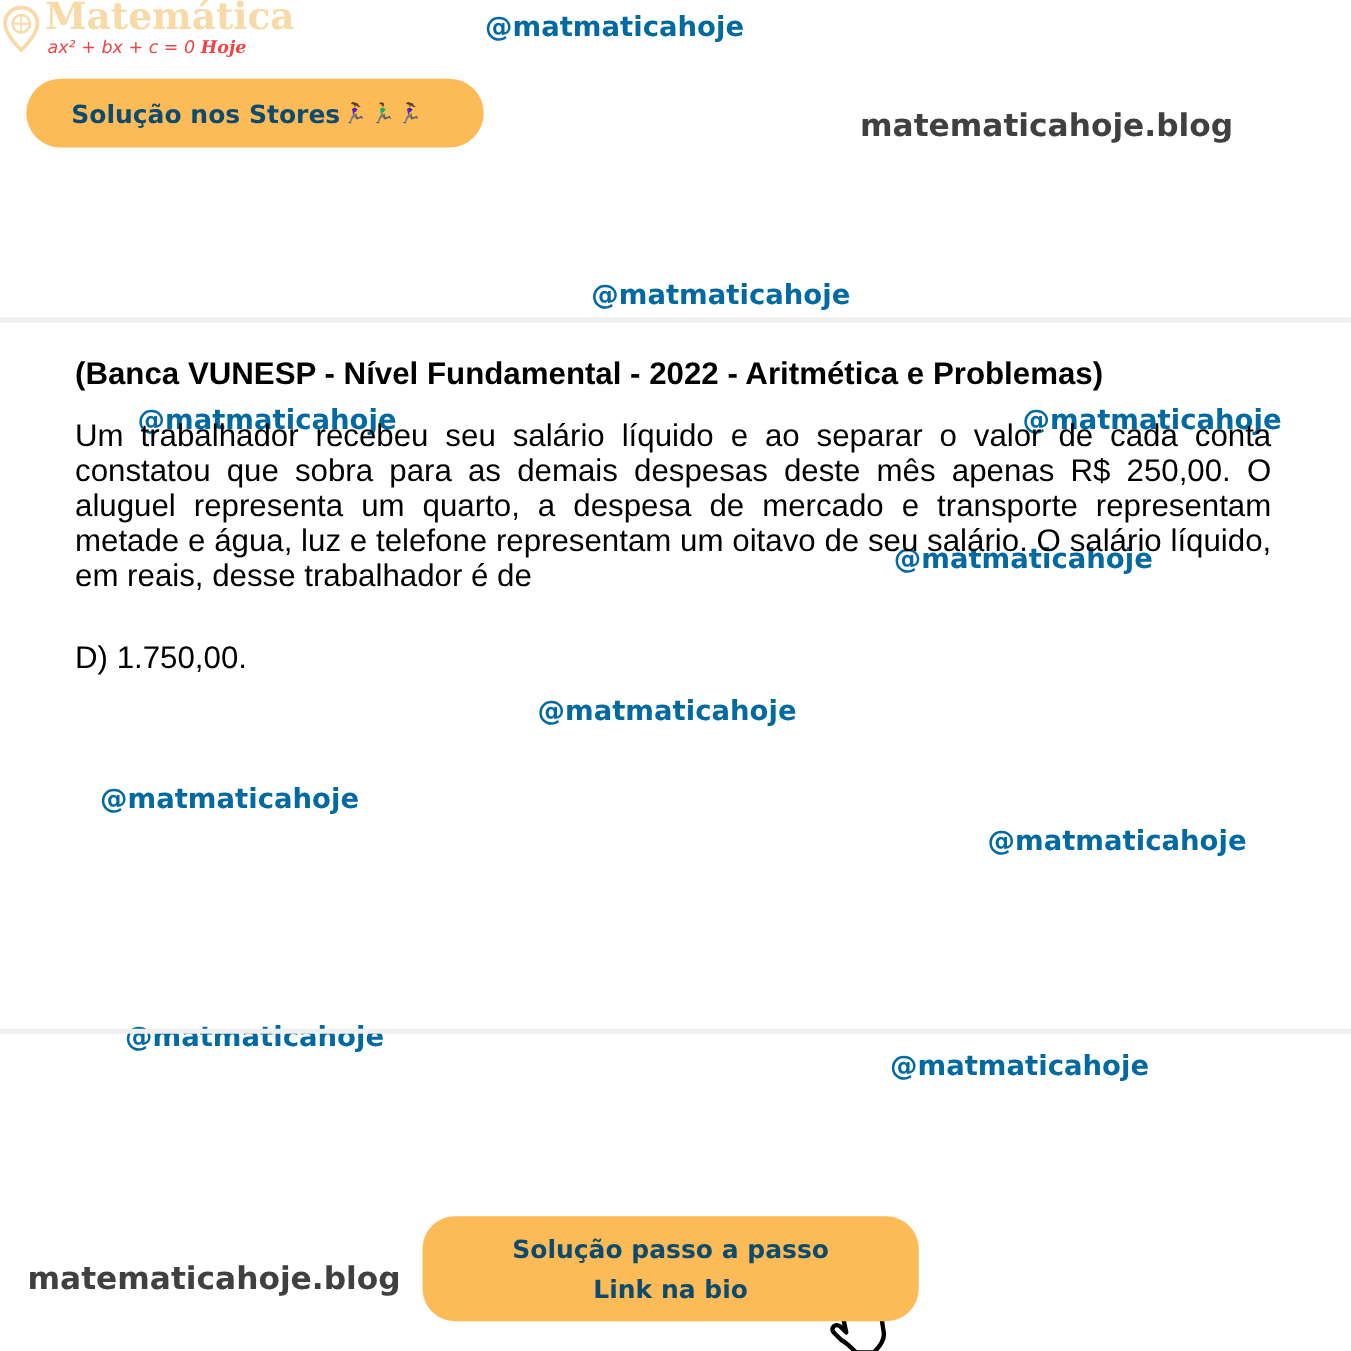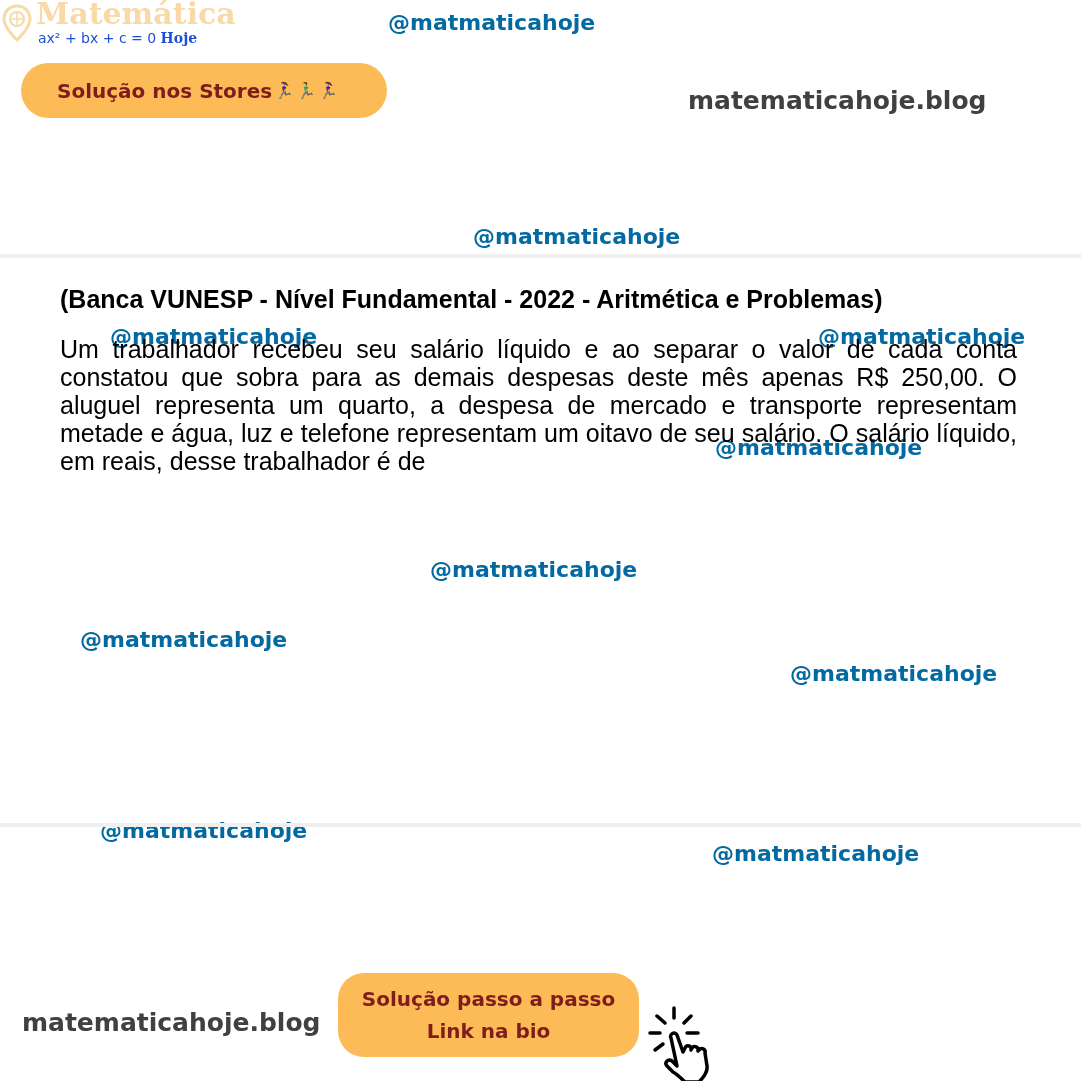--- a/index.html
+++ b/index.html
@@ -11,30 +11,30 @@
   .logo {
     left: 0; top: 0; width: 230px; height: 54px;
   }
   .logo-title {
     position: absolute; left: 36px; top: -4px;
     font-family: "DejaVu Serif", serif; font-weight: bold; font-size: 30px;
     color: #f8d9a8; letter-spacing: 0px;
   }
   .logo-sub {
     position: absolute; left: 38px; top: 30px;
-    font-family: "DejaVu Sans", sans-serif; font-size: 14px; color: #1d4ed8;
+    font-family: "DejaVu Sans", sans-serif; font-size: 14px; color: #ef4444; font-style: italic;
   }
   .logo-sub b { font-family: "DejaVu Serif", serif; font-size: 14px; }
   .logo-pin {
     position: absolute; left: 2px; top: 4px; width: 30px; height: 38px;
   }
   .pill {
     background: #fdbb58; border-radius: 30px;
     display: flex; align-items: center; justify-content: center;
-    font-family: "DejaVu Sans", sans-serif; font-weight: bold; color: #7f1d1d;
+    font-family: "DejaVu Sans", sans-serif; font-weight: bold; color: #0c4a6e;
   }
   .pill-top {
     left: 21px; top: 63px; width: 366px; height: 55px; font-size: 20px;
     justify-content: flex-start; padding-left: 36px; box-sizing: border-box;
   }
   .runners { font-size: 16px; margin-left: 2px; letter-spacing: 2px; }
   .blog {
     font-family: "DejaVu Sans", sans-serif; font-weight: bold; color: #404040;
     font-size: 25px;
   }
@@ -49,21 +49,21 @@
   .q-title {
     font-weight: bold; font-size: 25px; line-height: 38px; text-align: justify;
     text-align-last: left; margin: 0;
   }
   .q-body {
     font-size: 25px; line-height: 28px; text-align: justify; margin: 17px 0 0 0;
   }
   .options { margin-top: 32px; font-size: 25px; line-height: 39.5px; }
   .option { display: block; }
   .pill-bottom {
-    left: 338px; top: 973px; width: 301px; height: 84px; border-radius: 26px;
+    left: 338px; top: 973px; width: 397px; height: 84px; border-radius: 26px;
     flex-direction: column; font-size: 20px; line-height: 32px; text-align: right;
   }
   .hand { left: 645px; top: 1000px; width: 85px; height: 85px; }
   
   .content, .pill, .blog { z-index: 2; }
   .wm, .divider { z-index: 1; }
 </style>
 </head>
 <body>
 
@@ -95,20 +95,21 @@
 <div class="abs pill pill-top">
   <span>Solução nos Stores</span>
   <span class="runners">🏃‍♀️🏃‍♂️🏃‍♀️</span>
 </div>
 <div class="abs blog blog-top">matematicahoje.blog</div>
 
 <div class="abs content">
   <p class="q-title">(Banca VUNESP - Nível Fundamental - 2022 - Aritmética e Problemas)</p>
   <p class="q-body">Um trabalhador recebeu seu salário líquido e ao separar o valor de cada conta constatou que sobra para as demais despesas deste mês apenas R$ 250,00. O aluguel representa um quarto, a despesa de mercado e transporte representam metade e água, luz e telefone representam um oitavo de seu salário. O salário líquido, em reais, desse trabalhador é de</p>
   <div class="options">
+    <span class="option">D) 1.750,00.</span>
   </div>
 </div>
 
 <div class="abs blog blog-bottom">matematicahoje.blog</div>
 <div class="abs pill pill-bottom">
   <span>Solução passo a passo</span>
   <span>Link na bio</span>
 </div>
 <svg class="abs hand" viewBox="0 0 85 85">
   <g stroke="#000" stroke-width="3.5" stroke-linecap="round" fill="none">

